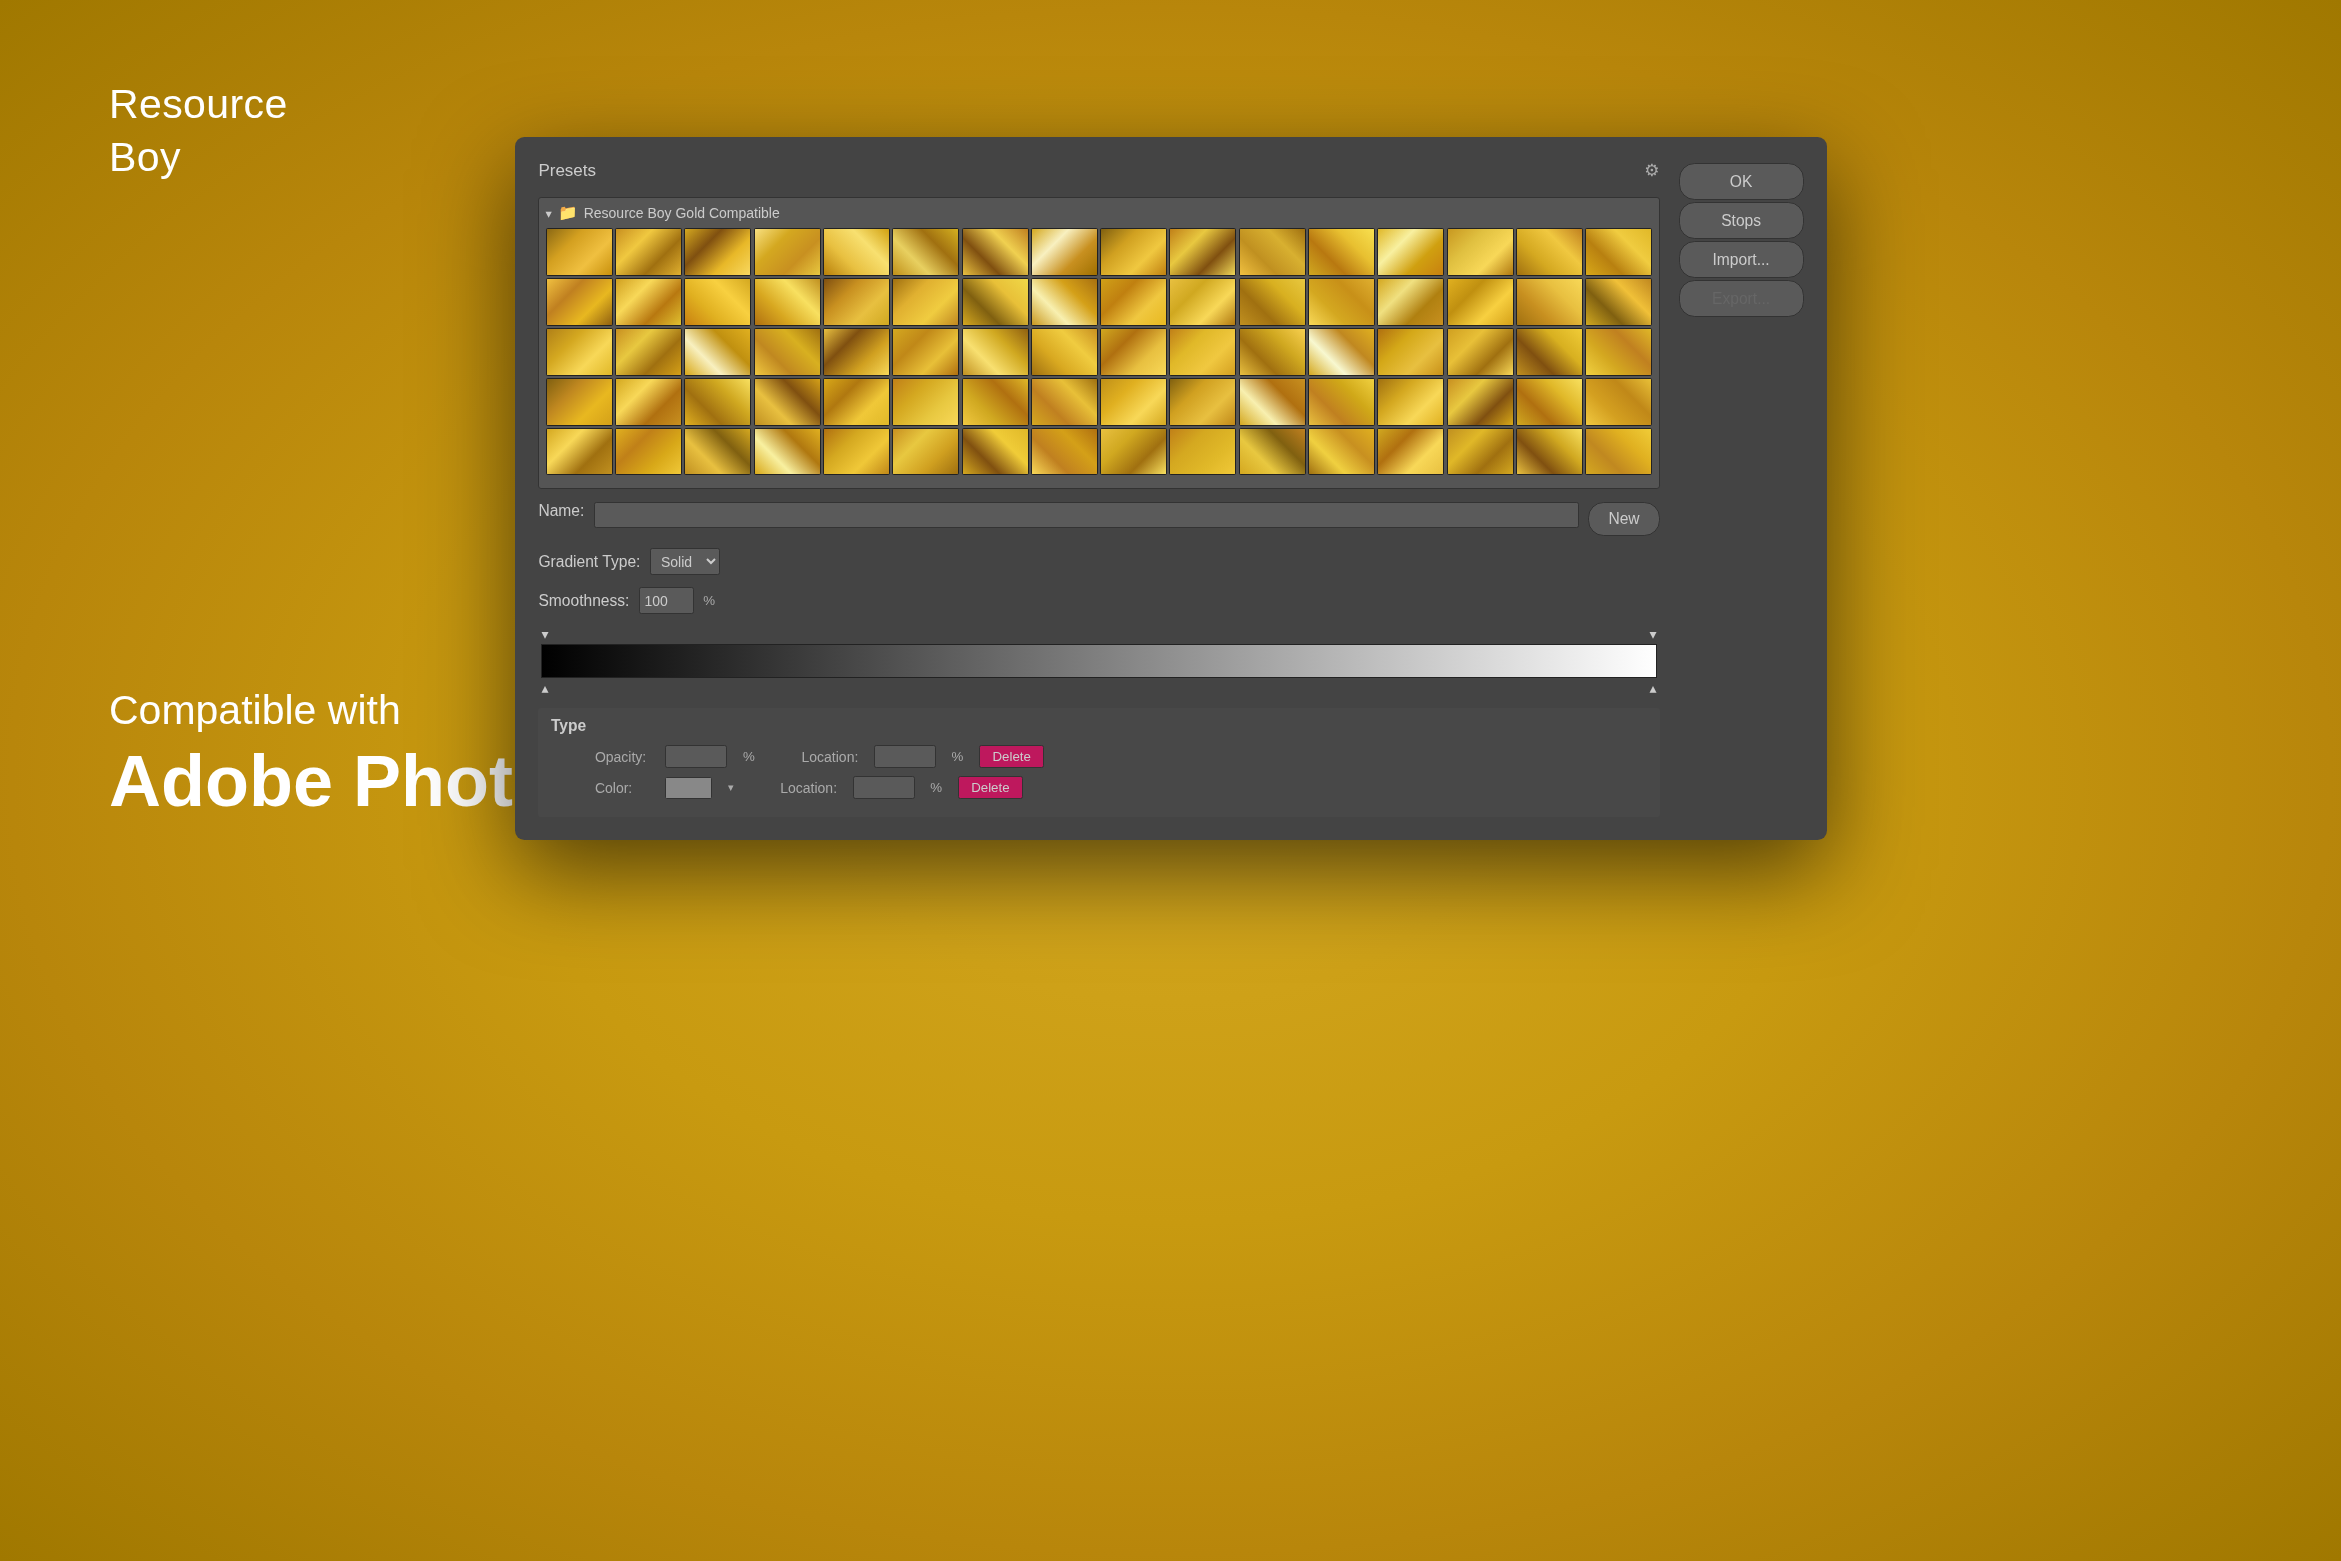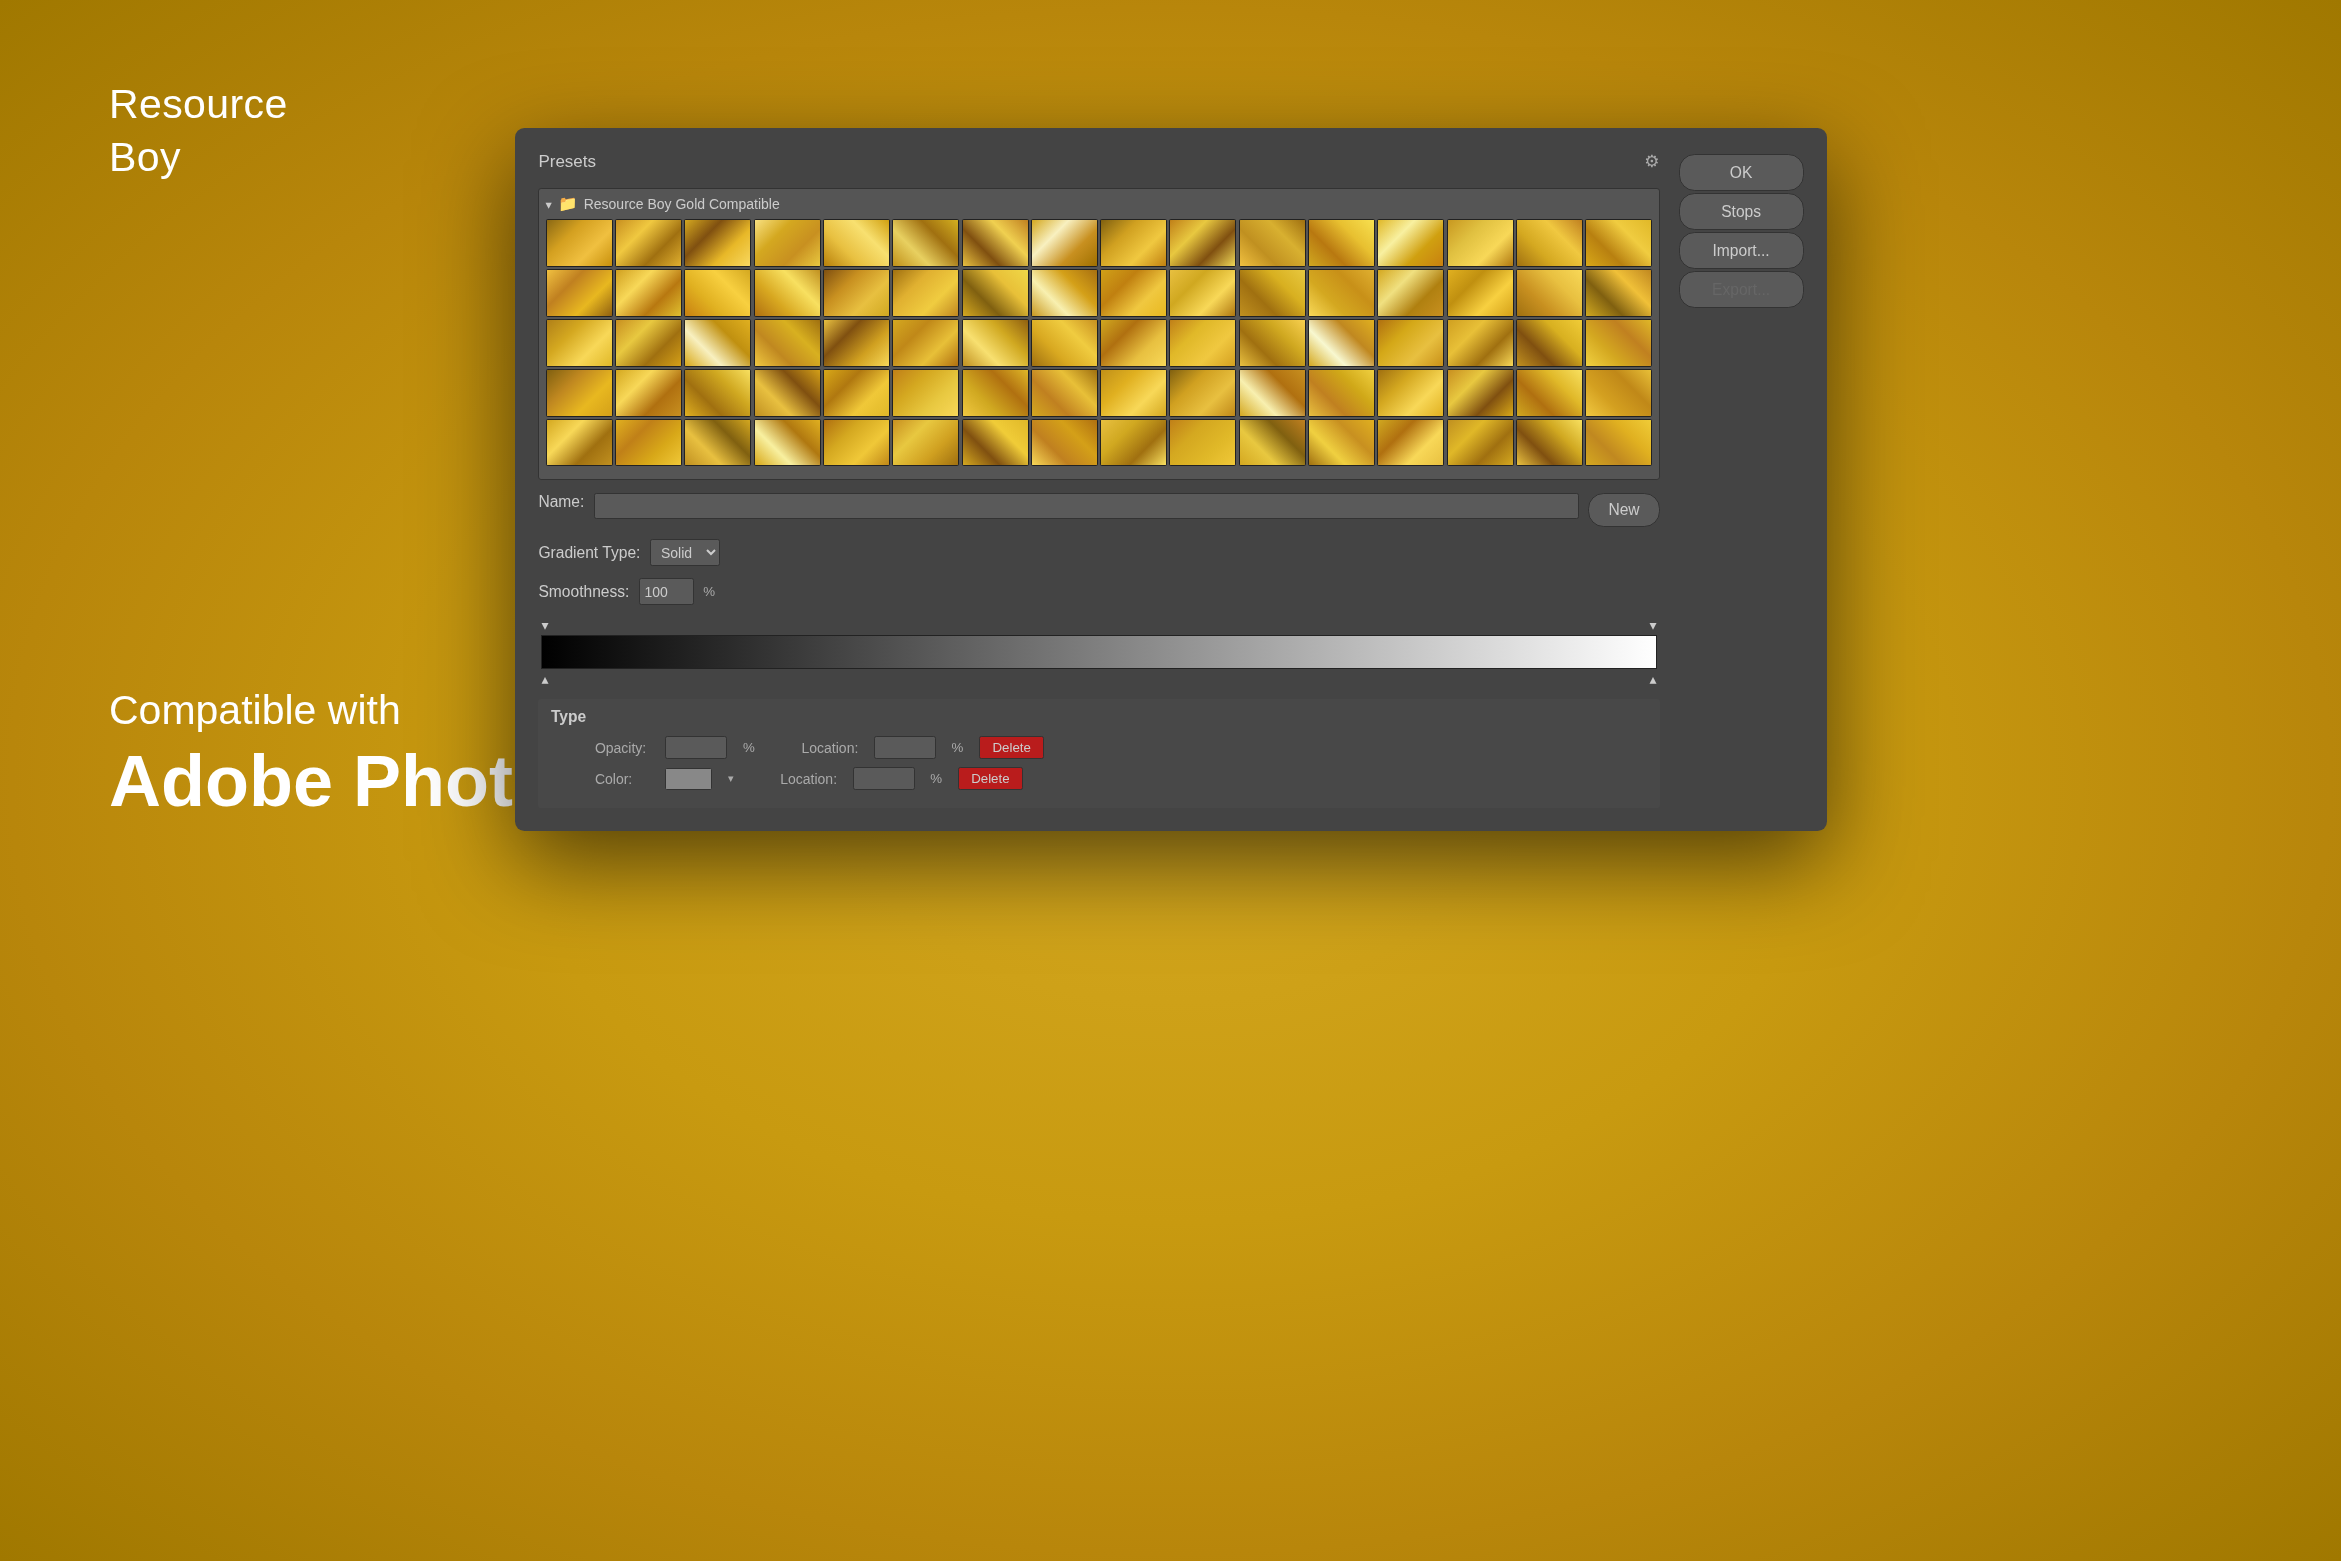--- a/index.html
+++ b/index.html
@@ -37,21 +37,21 @@
       margin-bottom: 6.2px;
     }
     .compatible-text .app-name {
       font-size: 72px;
       font-weight: 700;
     }
 
     
     .dialog-window {
       position: absolute;
-      top: 128px;
+      top: 137px;
       left: 515px;
       width: 1312px;
       height: 703px;
       background: #444444;
       border-radius: 9.4px;
       box-shadow: 0 31px 94px rgba(0,0,0,0.6);
       display: flex;
       padding: 23.4px;
       gap: 19px;
     }
@@ -261,21 +261,21 @@
     }
     .percent-label {
       color: #aaaaaa;
       font-size: 13.3px;
     }
     .location-label {
       color: #aaaaaa;
       font-size: 14px;
     }
     .delete-btn {
-      background: #b91c1c;
+      background: #be185d;
       border: 0.8px solid #333333;
       border-radius: 2.3px;
       color: #cccccc;
       font-size: 13.3px;
       padding: 3.1px 12.5px;
       cursor: pointer;
       height: 23.4px;
       display: flex;
       align-items: center;
     }

